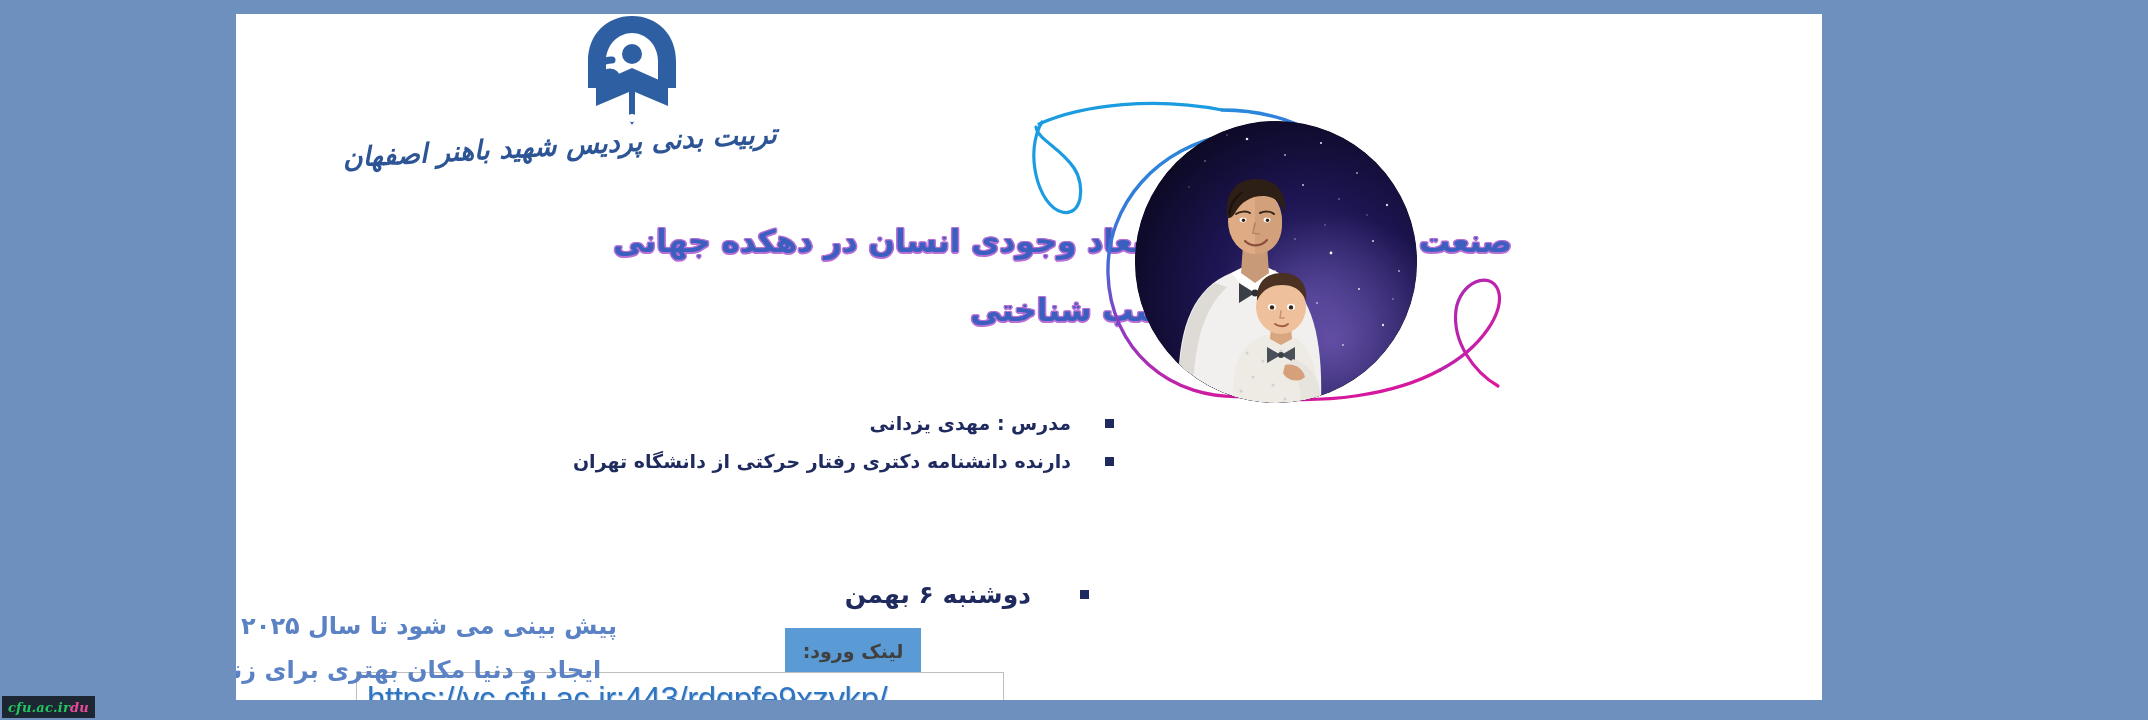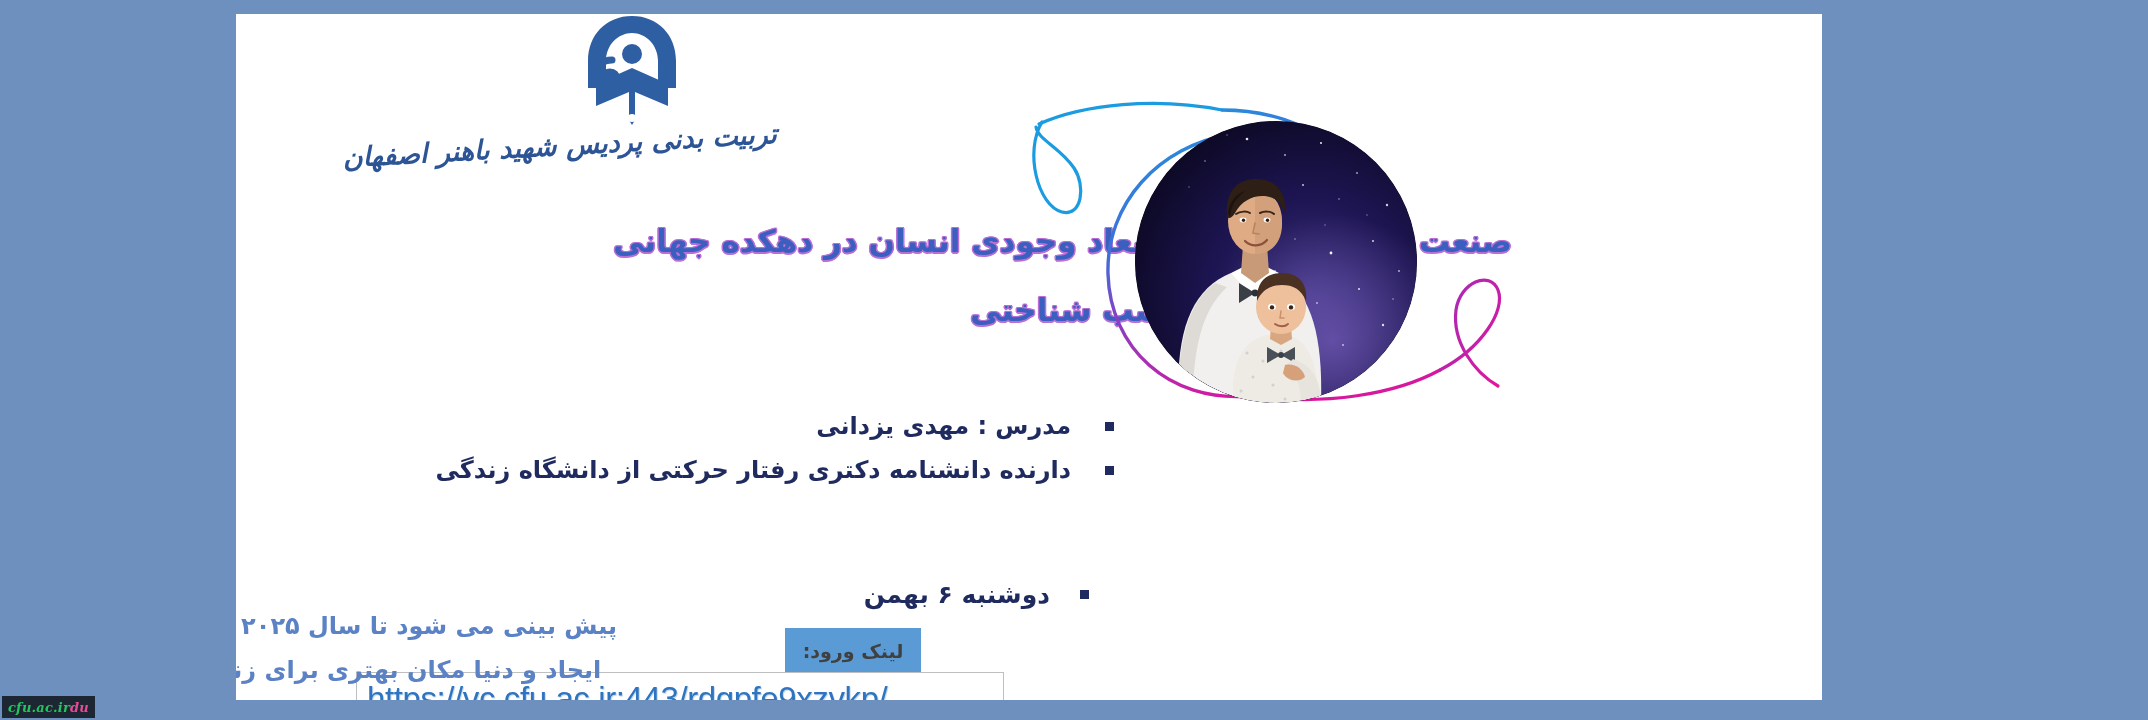--- a/index.html
+++ b/index.html
@@ -95,21 +95,21 @@
     top: 398px;
     width: 795px;
     direction: rtl;
   }
   .bullet-row {
     display: flex;
     flex-direction: row;
     align-items: center;
     justify-content: flex-start;
     margin-bottom: 16px;
-    font-size: 24px;
+    font-size: 19px;
     font-weight: 700;
     color: #1f2a5e;
     white-space: nowrap;
   }
   .bullet-row .sq {
     width: 9px;
     height: 9px;
     background: #1f2a5e;
     flex: 0 0 auto;
     margin-left: 34px;
@@ -129,20 +129,21 @@
   .sched-row {
     display: flex;
     flex-direction: row;
     align-items: center;
     margin-bottom: 14px;
     font-size: 25px;
     font-weight: 700;
     color: #1f2a5e;
     white-space: nowrap;
     padding-right: 218px;
+    gap: 19px;
   }
   .sched-row .sq {
     width: 9px;
     height: 9px;
     background: #1f2a5e;
     flex: 0 0 auto;
     margin-left: 30px;
   }
 
   
@@ -299,21 +300,21 @@
     <div class="headline-line" id="headline-line-2">با رویکرد عصب شناختی</div>
   </div>
 
   <div id="presenter-list">
     <div class="bullet-row" id="presenter-row-1">
       <span class="sq"></span>
       <span class="bl">مدرس : مهدی یزدانی</span>
     </div>
     <div class="bullet-row" id="presenter-row-2">
       <span class="sq"></span>
-      <span class="bl">دارنده دانشنامه دکتری رفتار حرکتی از دانشگاه زندگی</span>
+      <span class="bl">دارنده دانشنامه دکتری رفتار حرکتی از دانشگاه تهران</span>
     </div>
   </div>
 
   <div id="schedule-list">
     <div class="sched-row">
       <span class="sq"></span>
       <span>دوشنبه ۶  بهمن</span>
     </div>
   </div>
 

